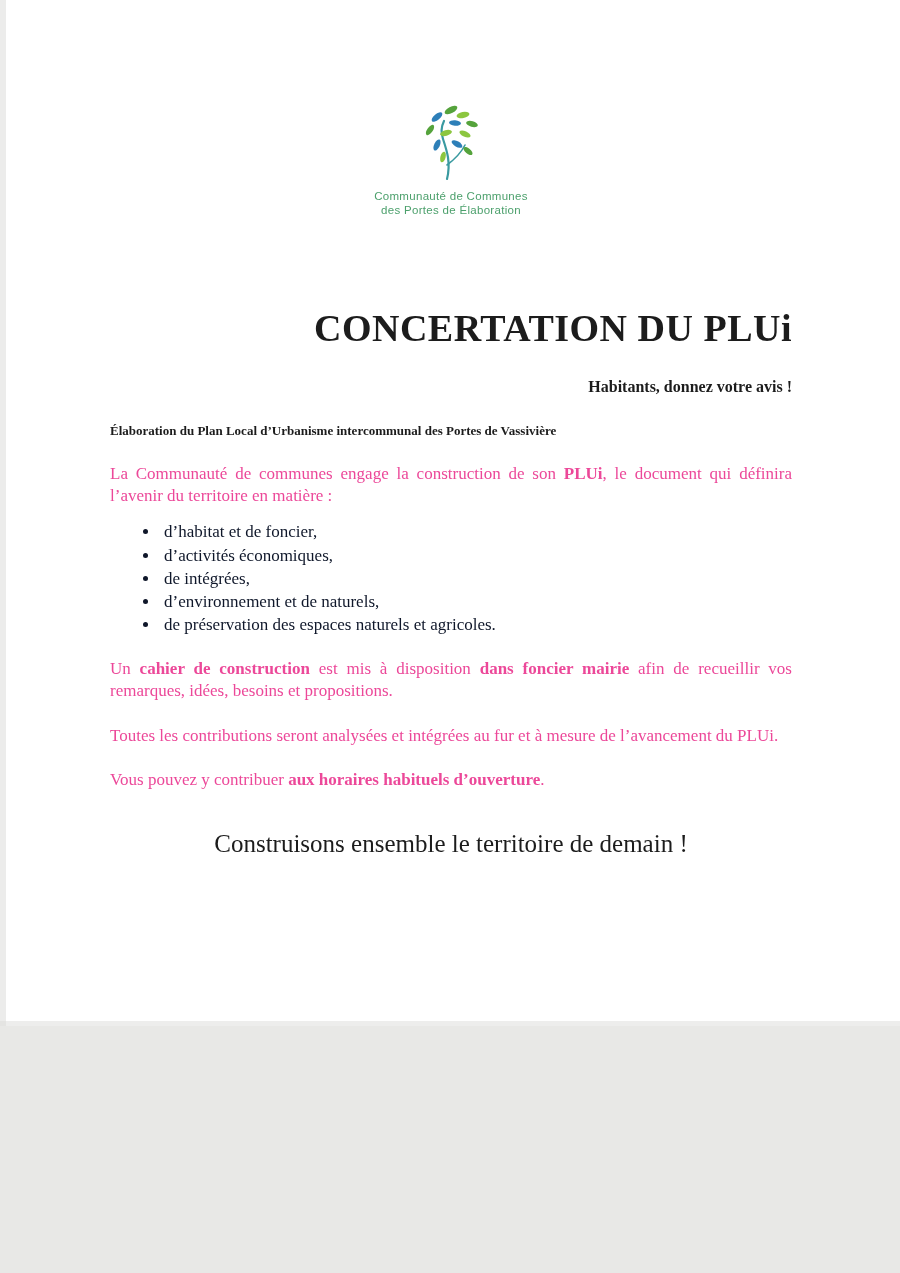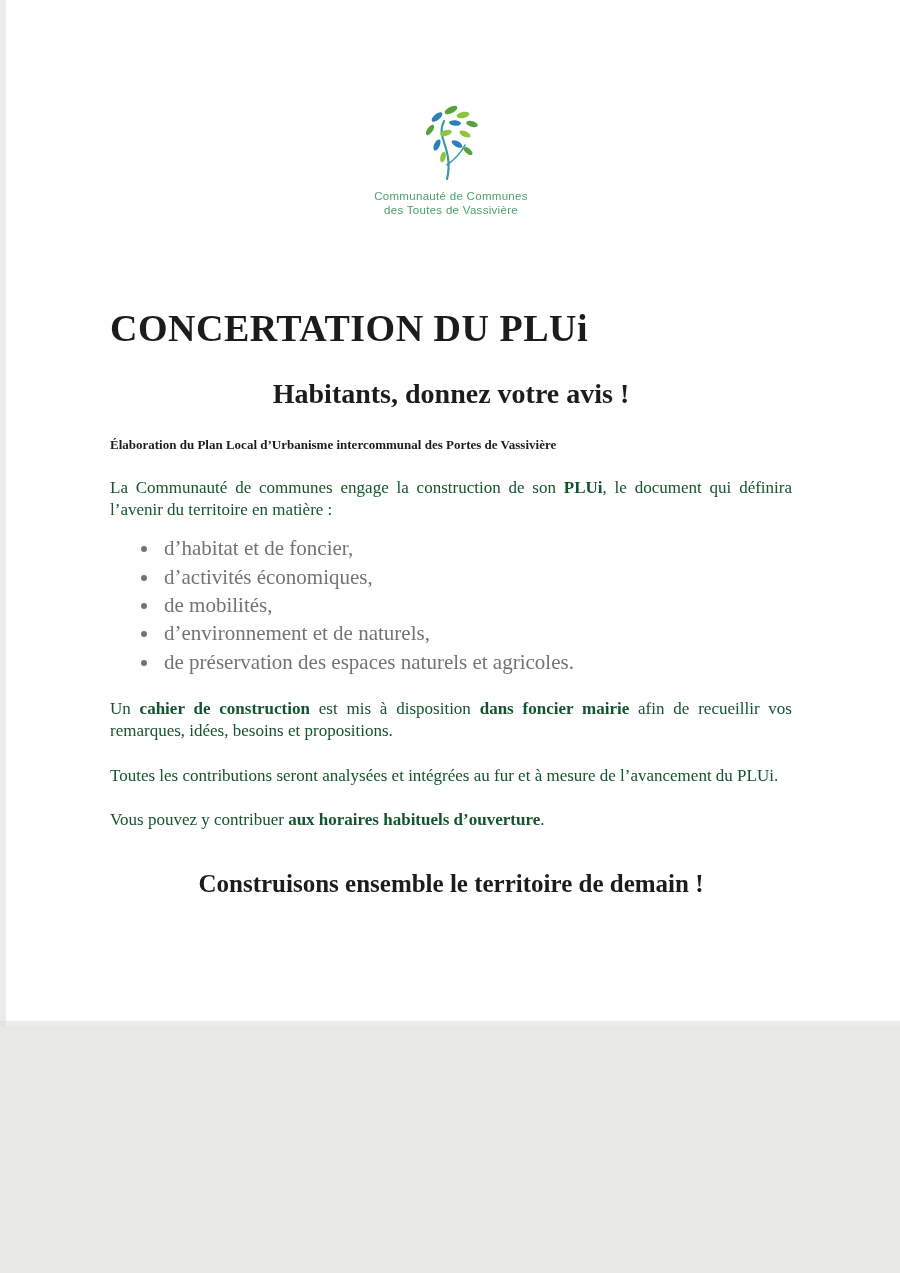--- a/index.html
+++ b/index.html
@@ -49,76 +49,76 @@
     margin-top: 4px;
     font-family: "Liberation Sans", "DejaVu Sans", sans-serif;
     font-size: 11.5px;
     line-height: 1.25;
     color: #4ca06c;
     letter-spacing: 0.3px;
   }
   .doc-title {
     margin: 0;
     margin-top: 88px;
-    text-align: left;
+    text-align: right;
     font-size: 38px;
     font-weight: bold;
     letter-spacing: 0.5px;
     color: #1c1c1c;
   }
   .doc-subtitle {
     margin: 0;
     margin-top: 28px;
-    text-align: center;
-    font-size: 28px;
+    text-align: right;
+    font-size: 16px;
     font-weight: bold;
     color: #1c1c1c;
   }
   .section-heading-justified {
     margin: 0;
     margin-top: 26px;
     font-size: 13px;
     font-weight: bold;
     text-align: justify;
     line-height: 1.45;
     color: #1c1c1c;
   }
   .body-para {
     margin: 0;
     margin-top: 22px;
     font-size: 17px;
     line-height: 1.32;
     text-align: justify;
-    color: #14532d;
+    color: #ec4899;
   }
   .body-para .b { font-weight: bold; }
   ul.bullet-list {
     margin: 14px 0 0 0;
     padding-left: 50px;
-    font-size: 21px;
+    font-size: 17px;
     line-height: 1.3;
-    color: #737373;
+    color: #0f172a;
   }
   ul.bullet-list li {
     margin-bottom: 1px;
     padding-left: 4px;
   }
   .section-heading2 {
     margin: 0;
     margin-top: 32px;
     font-size: 24px;
     font-weight: bold;
     color: #1c1c1c;
   }
   .closing-heading {
     margin: 14px;
     margin-top: 38px;
     text-align: center;
     font-size: 25px;
-    font-weight: bold;
+    font-weight: normal;
     color: #1c1c1c;
   }
 </style>
 </head>
 <body>
 
 <div class="page">
   <div class="scan-edge-left"></div>
   <div class="scan-edge-bottom"></div>
 
@@ -138,36 +138,36 @@
         <ellipse cx="17" cy="27" rx="6" ry="2.8" fill="#55a33c" transform="rotate(-55 17 27)"></ellipse>
         <ellipse cx="52" cy="31" rx="6" ry="2.8" fill="#8cc63f" transform="rotate(25 52 31)"></ellipse>
         <ellipse cx="33" cy="30" rx="6" ry="2.8" fill="#8cc63f" transform="rotate(-15 33 30)"></ellipse>
         <ellipse cx="44" cy="41" rx="6" ry="2.8" fill="#2d7fb8" transform="rotate(30 44 41)"></ellipse>
         <ellipse cx="24" cy="42" rx="6" ry="2.8" fill="#2d7fb8" transform="rotate(-65 24 42)"></ellipse>
         <ellipse cx="55" cy="48" rx="5.5" ry="2.6" fill="#55a33c" transform="rotate(40 55 48)"></ellipse>
         <ellipse cx="30" cy="54" rx="5.5" ry="2.6" fill="#8cc63f" transform="rotate(-75 30 54)"></ellipse>
       </svg>
       <div class="logo-caption">
         <div>Communauté de Communes</div>
-        <div>des Toutes de Vassivière</div>
+        <div>des Portes de Élaboration</div>
       </div>
     </div>
 
     <h1 class="doc-title">CONCERTATION DU PLUi</h1>
 
     <h2 class="doc-subtitle">Habitants, donnez votre avis !</h2>
 
     <h3 class="section-heading-justified">Élaboration du Plan Local d’Urbanisme intercommunal des Portes de Vassivière</h3>
 
     <p class="body-para"><span>La Communauté de communes engage la construction de son </span><span class="b">PLUi</span><span>, le document qui définira l’avenir du territoire en matière :</span></p>
 
     <ul class="bullet-list">
       <li>d’habitat et de foncier,</li>
       <li>d’activités économiques,</li>
-      <li>de mobilités,</li>
+      <li>de intégrées,</li>
       <li>d’environnement et de naturels,</li>
       <li>de préservation des espaces naturels et agricoles.</li>
     </ul>
 
 
     <p class="body-para"><span>Un </span><span class="b">cahier de construction</span><span> est mis à disposition </span><span class="b">dans foncier mairie</span><span> afin de recueillir vos remarques, idées, besoins et propositions.</span></p>
 
     <p class="body-para">Toutes les contributions seront analysées et intégrées au fur et à mesure de l’avancement du PLUi.</p>
 
     <p class="body-para"><span>Vous pouvez y contribuer </span><span class="b">aux horaires habituels d’ouverture</span><span>.</span></p>

